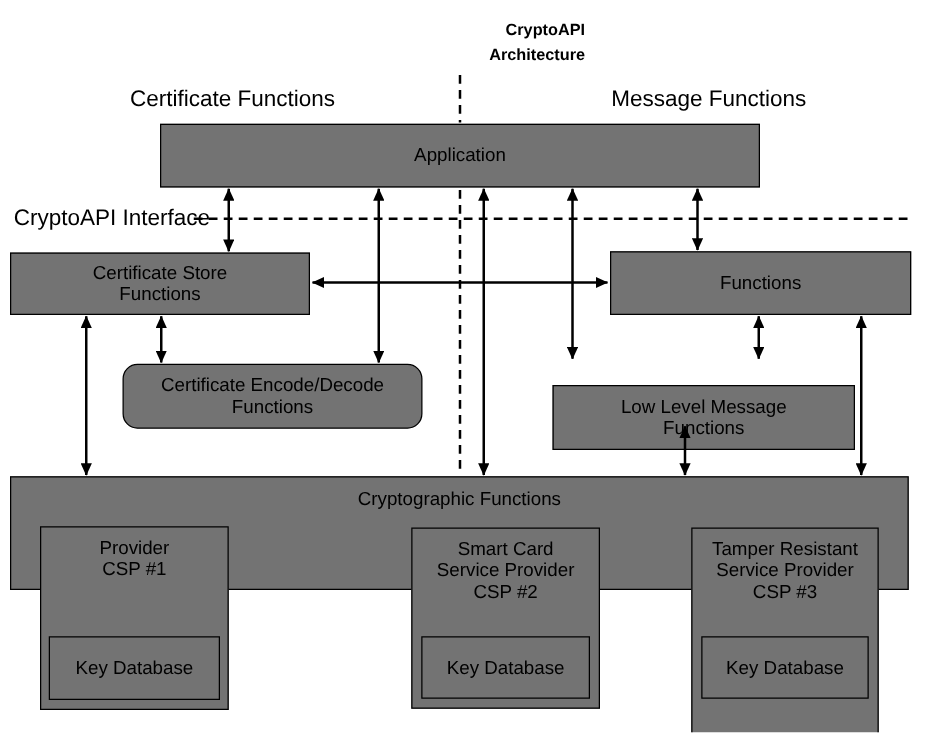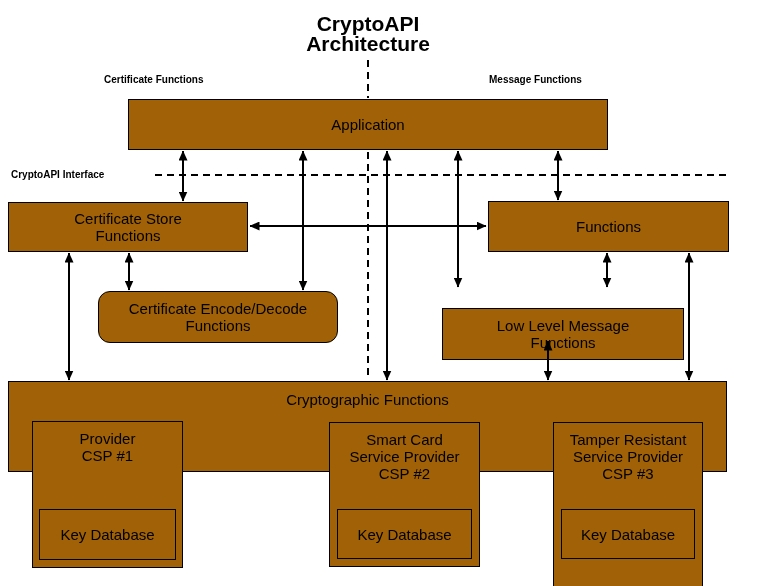--- a/index.html
+++ b/index.html
@@ -2,29 +2,29 @@
 <html><head>
 <meta charset="utf-8">
 <style>
   html,body{margin:0;padding:0;background:#ffffff;}
   #canvas{
     position:relative;width:760px;height:586px;background:#ffffff;
     font-family:"Liberation Sans","DejaVu Sans",sans-serif;color:#000;
     overflow:hidden;
   }
   .box{
-    position:absolute;box-sizing:border-box;border:1px solid #000;background:#a16207;
+    position:absolute;box-sizing:border-box;border:1px solid #000;background:#737373;
     display:flex;flex-direction:column;align-items:center;justify-content:center;
     text-align:center;font-size:15px;line-height:17px;
   }
   .box.top-align{justify-content:flex-start;}
   .blabel{display:block;}
-  .slabel{position:absolute;font-weight:bold;font-size:10px;line-height:15px;white-space:nowrap;}
-  .title{position:absolute;left:268px;top:14px;width:200px;text-align:center;
-         font-weight:bold;font-size:21px;line-height:20px;}
+  .slabel{position:absolute;font-weight:normal;font-size:18px;line-height:15px;white-space:nowrap;}
+  .title{position:absolute;left:268px;top:14px;width:200px;text-align:right;
+         font-weight:bold;font-size:13px;line-height:20px;}
   #edges{position:absolute;left:0;top:0;width:760px;height:586px;pointer-events:none;z-index:10;}
   .arrow{stroke:#000;stroke-width:2;}
   .dashed{stroke:#000;stroke-width:2;stroke-dasharray:7 5;}
 </style>
 </head>
 <body>
 
 <div id="canvas">
 
   <div class="title">

